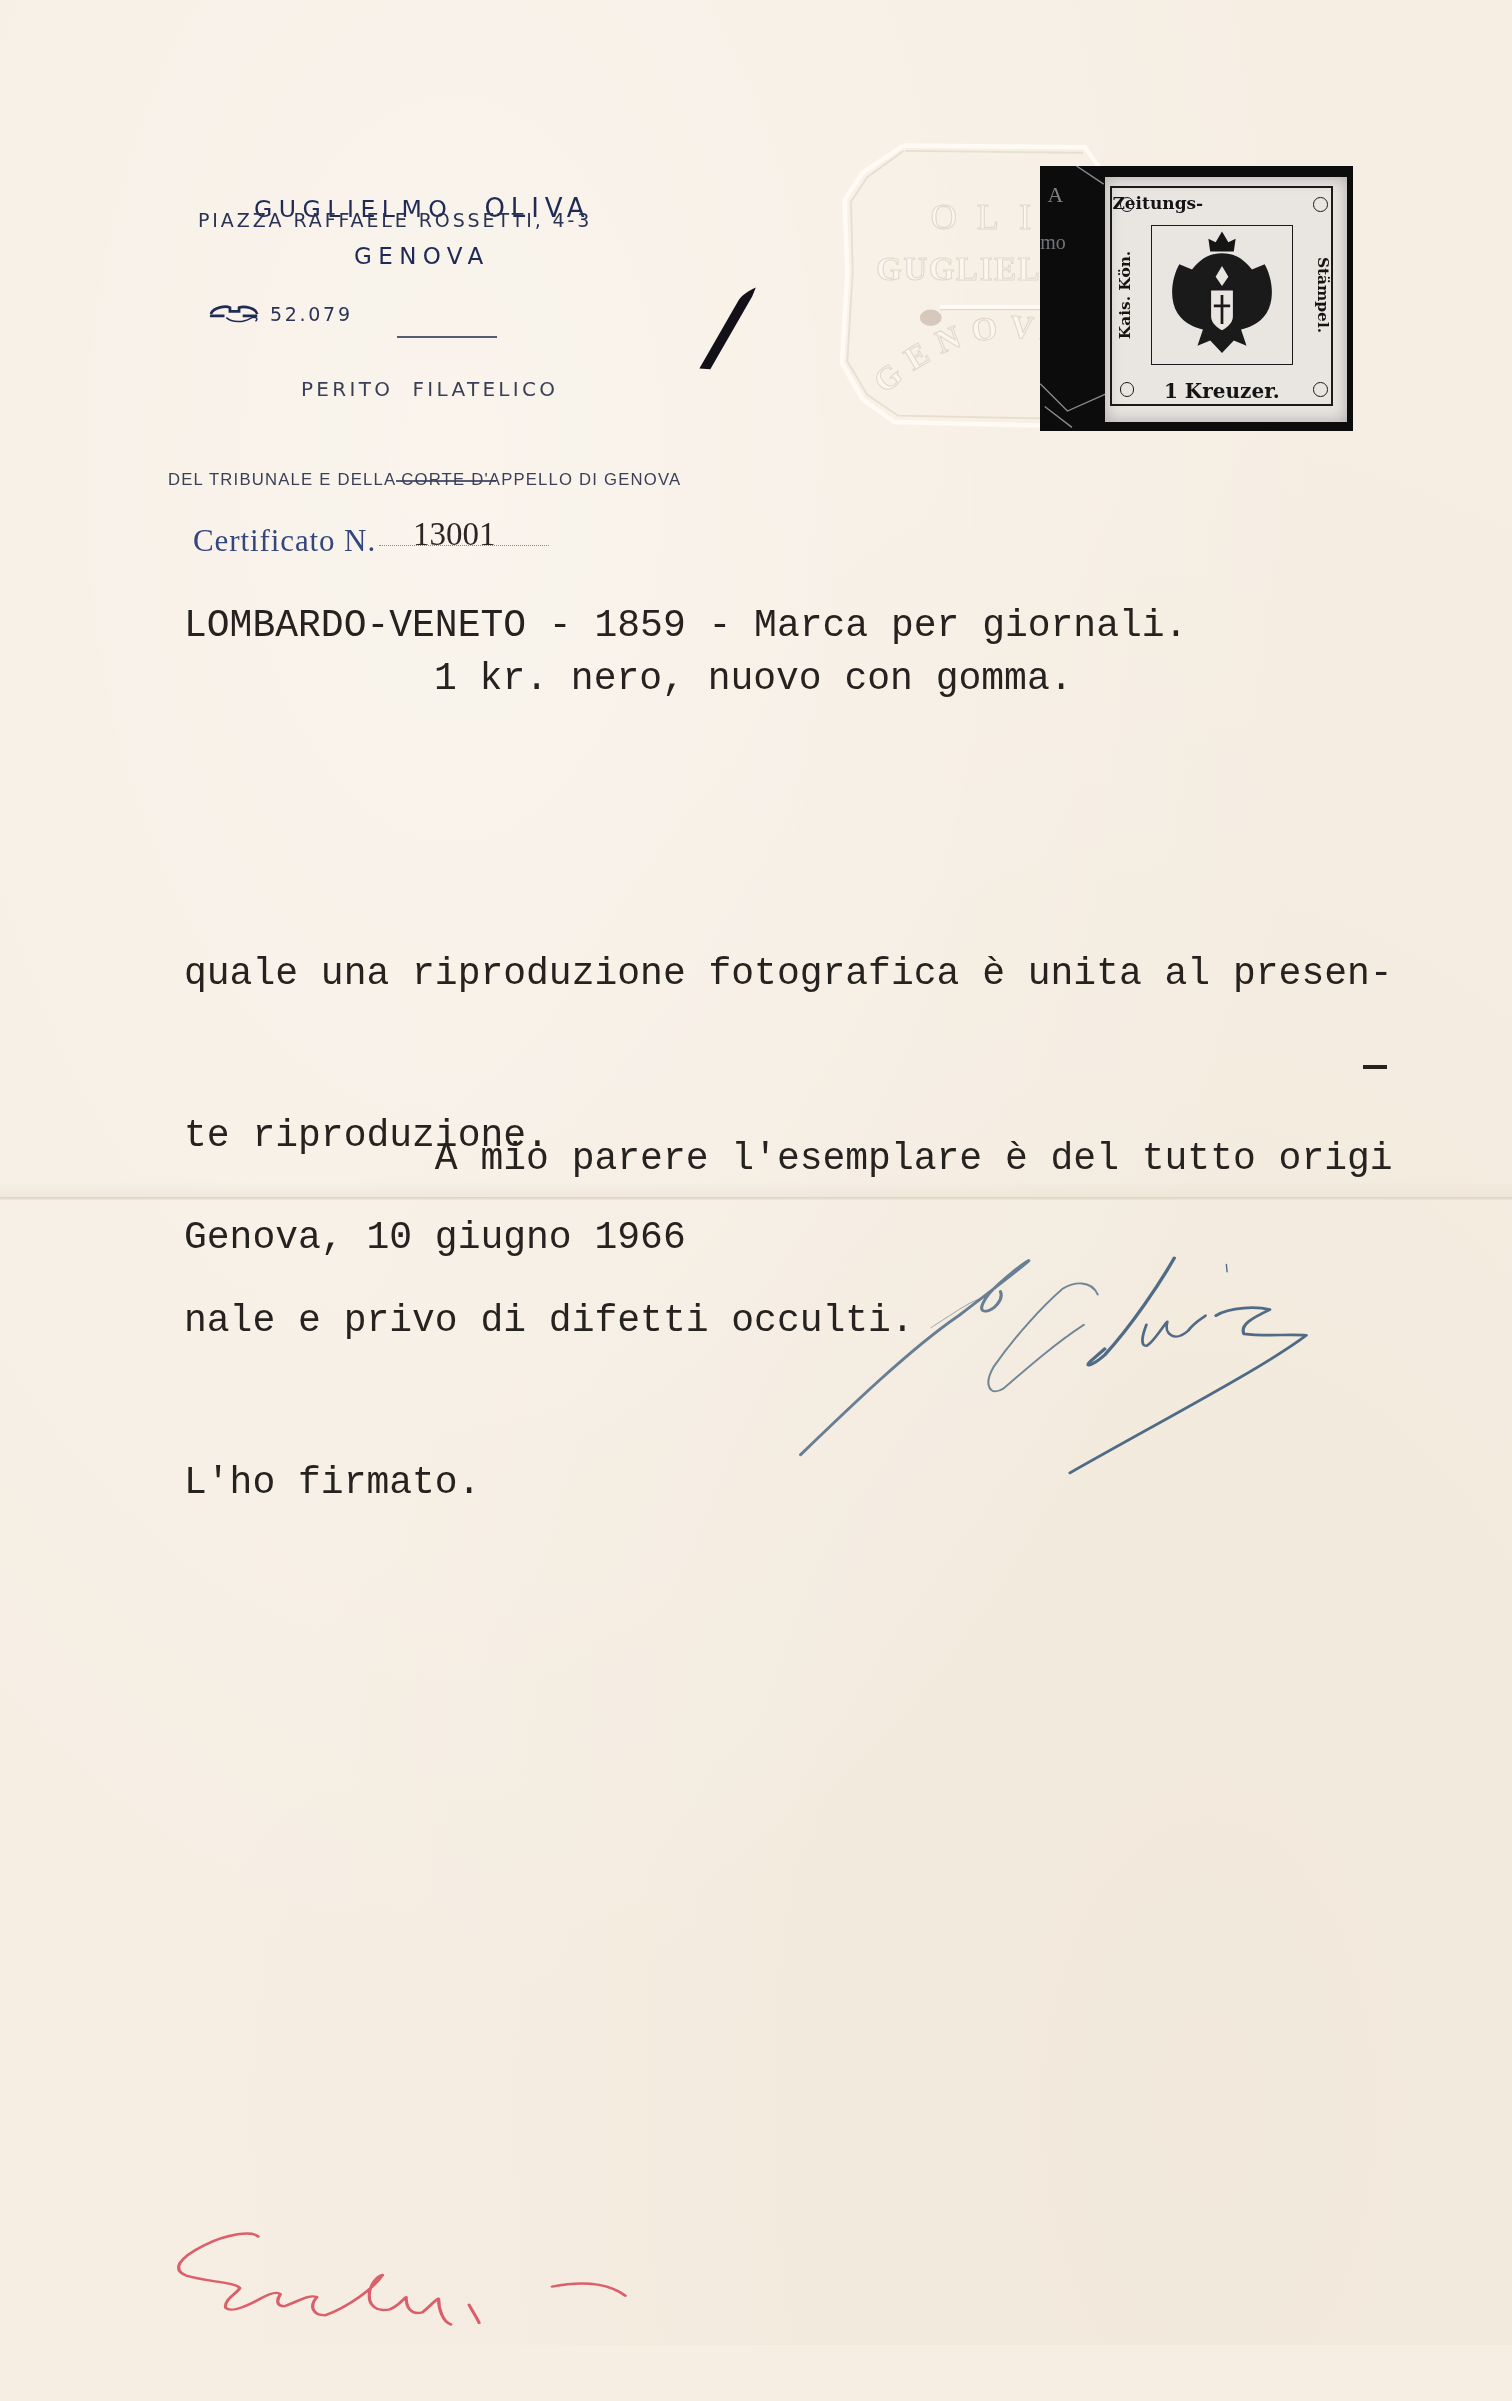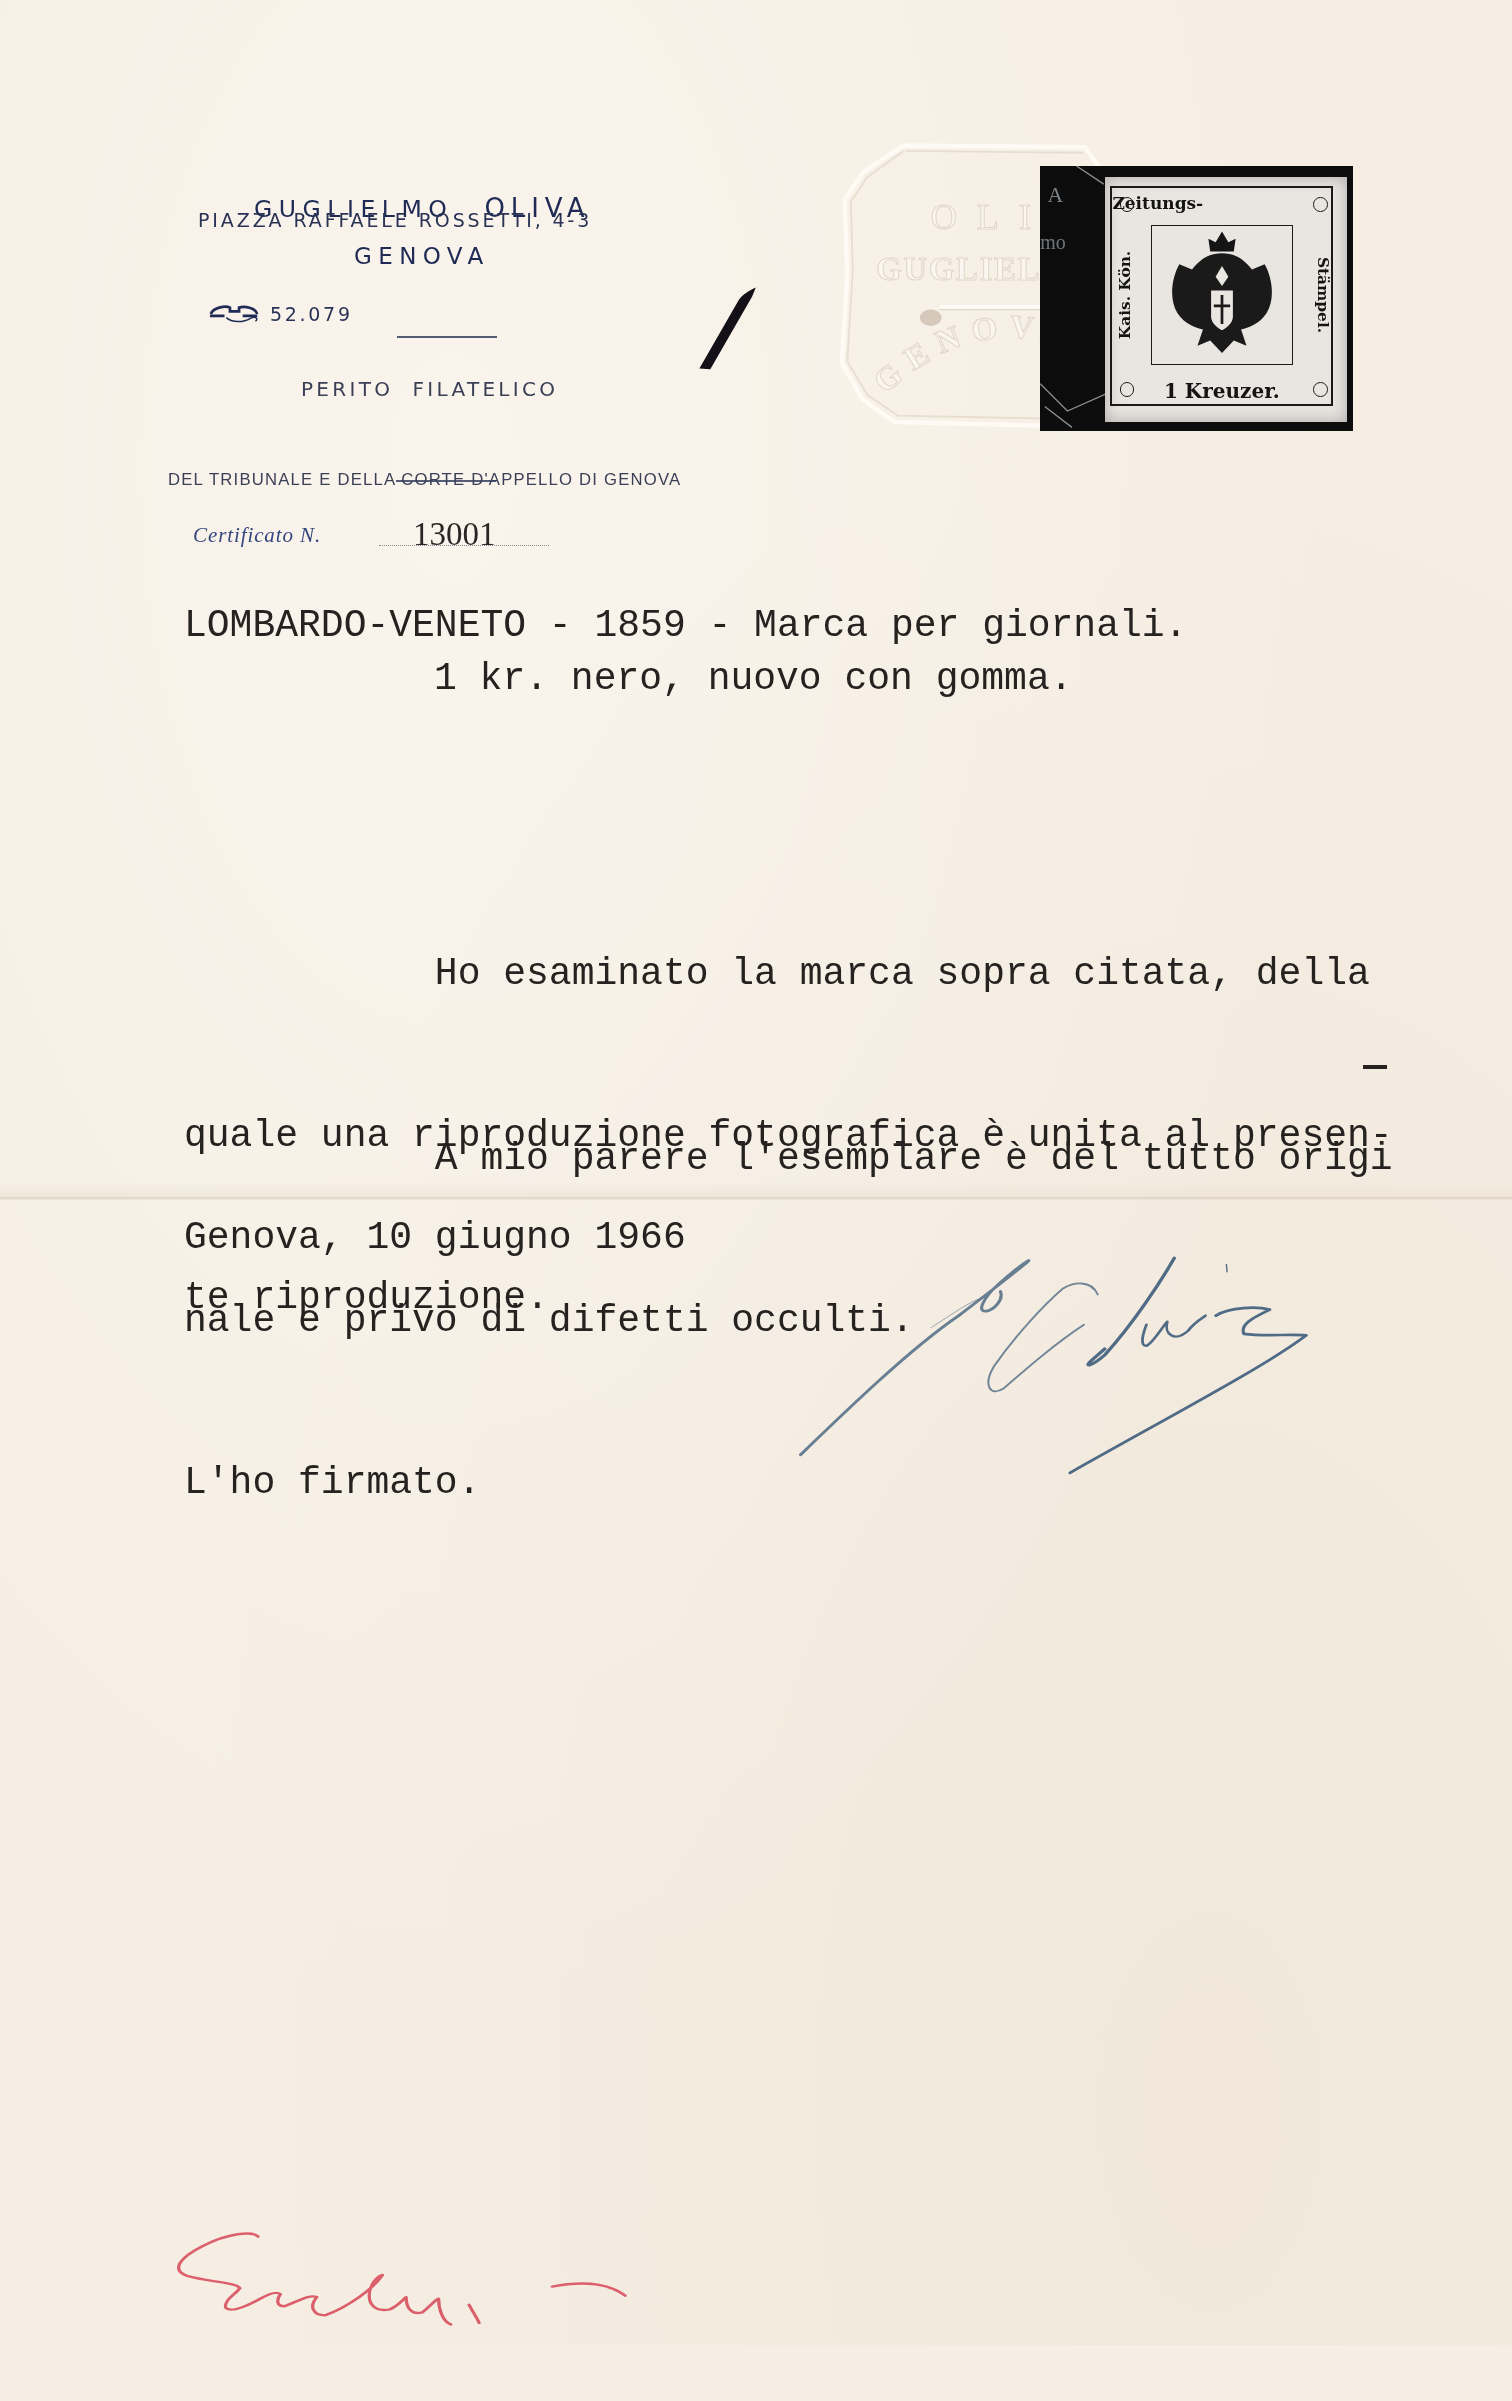--- a/index.html
+++ b/index.html
@@ -12,21 +12,21 @@
   .abs { position:absolute; white-space:pre; }
   .lh { font-family:"DejaVu Sans", "Liberation Sans", sans-serif; color:#1f2a55; }
   .lh-name { font-size:23.6px; letter-spacing:6.5px; font-weight:500; }
   .lh-addr { font-size:19px; letter-spacing:2.9px; color:#2a3356; }
   .lh-city { font-size:23px; letter-spacing:6.4px; font-weight:500; }
   .lh-phone { font-size:19px; letter-spacing:2.7px; color:#2a3356; }
   .lh-title { font-size:20px; letter-spacing:3.3px; color:#3a3f55; }
   .lh-court { font-size:16.7px; letter-spacing:1.2px; color:#3a3f55; font-family:"Liberation Sans", sans-serif;margin-top:44px; }
   .rule { position:absolute; height:1.8px; background:#3a4060; opacity:0.85; }
   .tw { font-family:"Liberation Mono", "DejaVu Sans Mono", monospace; font-size:38px; line-height:54px; color:#262220; letter-spacing:0; transform-origin:left top; }
-  .cert-label { font-family:"Liberation Serif", "DejaVu Serif", serif; font-style:italic; font-size:21px; color:#34467e; letter-spacing:0.9px; }
+  .cert-label { font-family:"Liberation Serif", "DejaVu Serif", serif; font-size:31px; color:#34467e; letter-spacing:0.9px; }
   .cert-num { font-family:"Liberation Serif", "DejaVu Serif", serif; font-size:33px; color:#2a2624; }
   .dots { position:absolute; border-bottom:1.8px dotted #8a8a95; height:0; }
   .fold { position:absolute; left:0; width:1512px; top:1197px; height:2.7px;
     background:linear-gradient(#d9cfc0, #efe6d9); opacity:0.9; }
   .fold-shadow { position:absolute; left:0; width:1512px; top:1181px; height:16.3px;
     background:linear-gradient(rgba(255,255,255,0), rgba(235,226,212,0.6)); }
   .photo { position:absolute; left:1040px; top:166px; width:313px; height:265px; background:#0c0c0c; }
   .stamp { position:absolute; left:65px; top:11px; width:242px; height:245px; background:#e9e6e2;
     box-shadow: inset 0 0 16.3px rgba(60,60,60,0.35); }
   .stamp-frame { position:absolute; left:5.4px; top:9px; width:219px; height:216px; border:2.7px double #1a1a1a; }
@@ -111,21 +111,20 @@
   </div>
 
   <div class="abs cert-label" style="left:193px; top:523px;">Certificato N.</div>
   <div class="dots" style="left:379px; top:545px; width:170px;"></div>
   <div class="abs cert-num" style="left:413px; top:516px;">13001</div>
 
   <div class="abs tw" style="left:184px; top:599px;">LOMBARDO-VENETO - 1859 - Marca per giornali.</div>
   <div class="abs tw" style="left:434px; top:652px;">1 kr. nero, nuovo con gomma.</div>
 
   <div class="abs tw" style="left:184px; top:839px;">
-    <div>           Ho esaminato la marca sopra citata, della</div>
     <div>quale una riproduzione fotografica è unita al presen-</div>
     <div>te riproduzione.</div>
   </div>
   <div class="abs tw" style="left:184px; top:1024px;">
     <div>           A mio parere l'esemplare è del tutto origi</div>
     <div>nale e privo di difetti occulti.</div>
     <div>L'ho firmato.</div>
   </div>
   <div class="abs" style="left:1363px; top:1065px; width:23.6px; height:3.6px; background:#262220;"></div>
 

